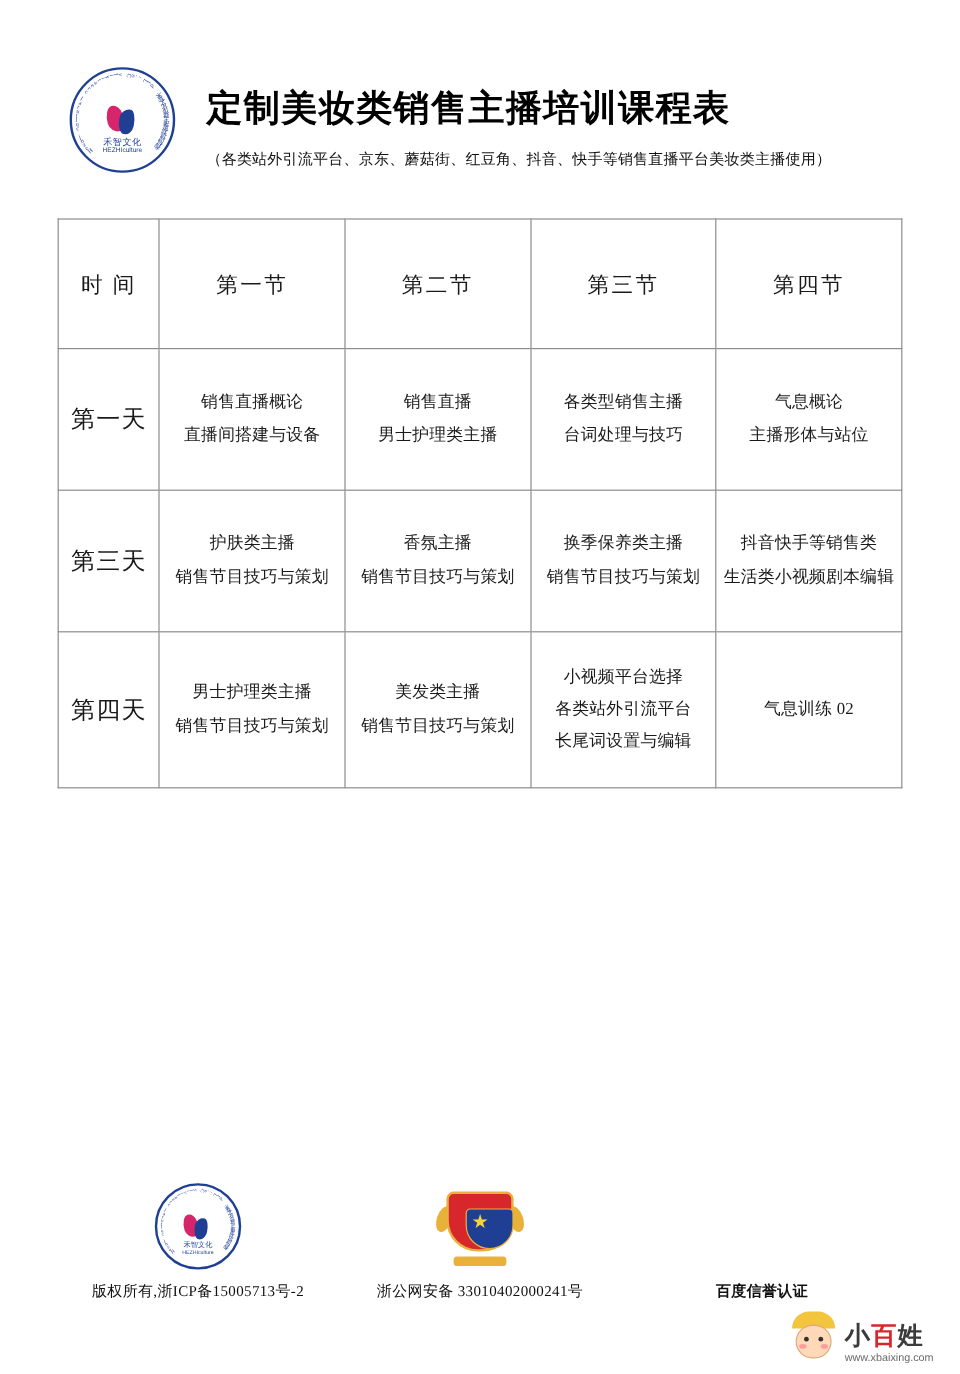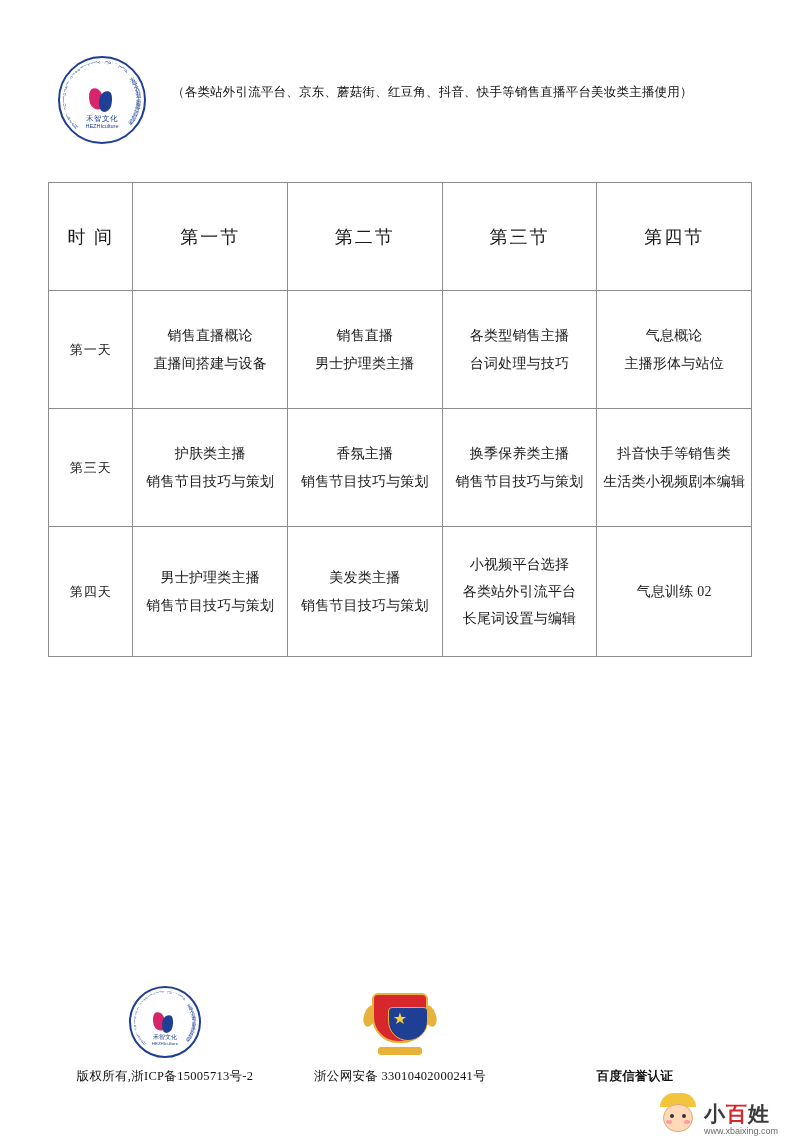--- a/index.html
+++ b/index.html
@@ -119,21 +119,21 @@
     padding: 6px 4px;
   }
   thead th {
     height: 108px;
     font-size: 18px;
     letter-spacing: 2px;
   }
   thead th.col-time { width: 12%; }
   tbody td.day {
     width: 12%;
-    font-size: 13px;
+    font-size: 20px;
     letter-spacing: 1px;
   }
   tbody td.cell {
     font-size: 14px;
     line-height: 1.95;
     letter-spacing: 0.2px;
   }
   tbody tr { height: 118px; }
   tbody tr.tall { height: 130px; }
   .cell-line { display: block; }
@@ -357,20 +357,21 @@
           <span style="font-size: 5.2px; transform: rotate(132.531deg) translate(0px, -39px) rotate(90deg);">构</span>
         </div>
       <div class="mark">
         <div class="swoosh-a"></div>
         <div class="swoosh-b"></div>
       </div>
       <div class="cn">禾智文化</div>
       <div class="en">HEZHIculture</div>
     </div>
     <div class="titles">
+      <div class="doc-title">定制美妆类销售主播培训课程表</div>
       <div class="doc-subtitle">（各类站外引流平台、京东、蘑菇街、红豆角、抖音、快手等销售直播平台美妆类主播使用）</div>
     </div>
   </div>
 
   <div class="table-wrap">
     <table class="schedule">
       <thead>
         <tr>
           <th class="col-time">时 间</th>
           <th>第一节</th>

